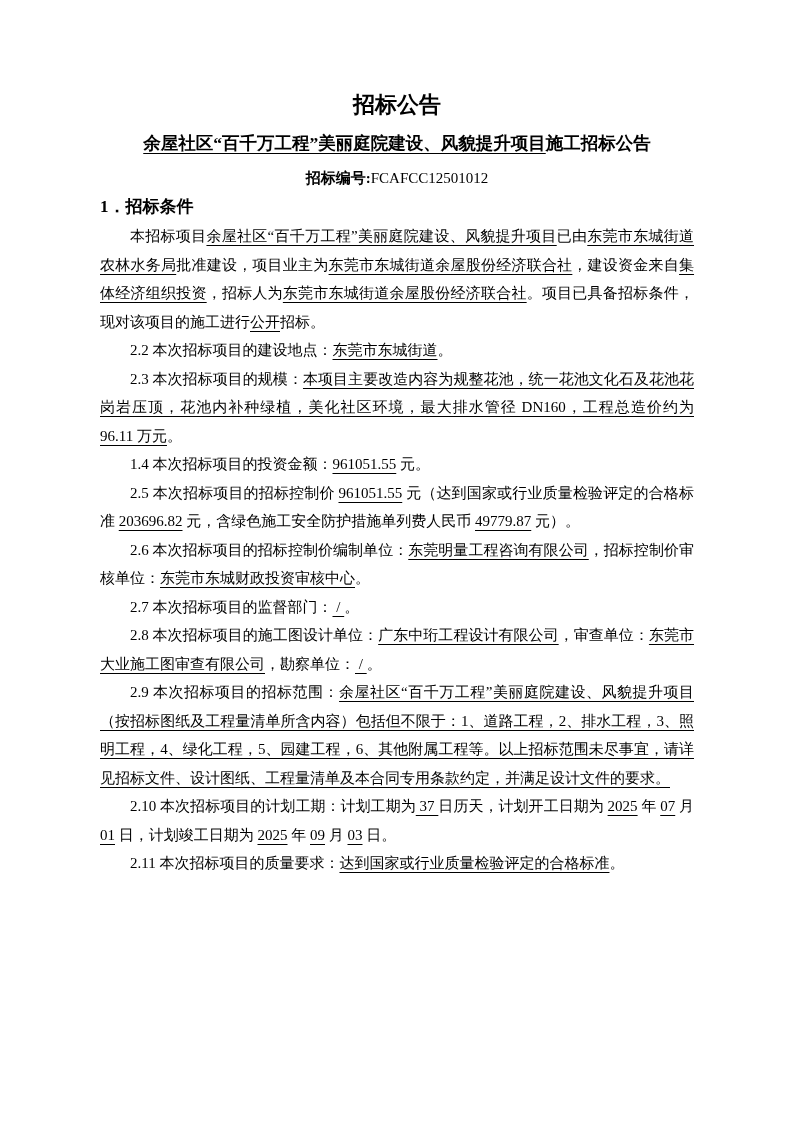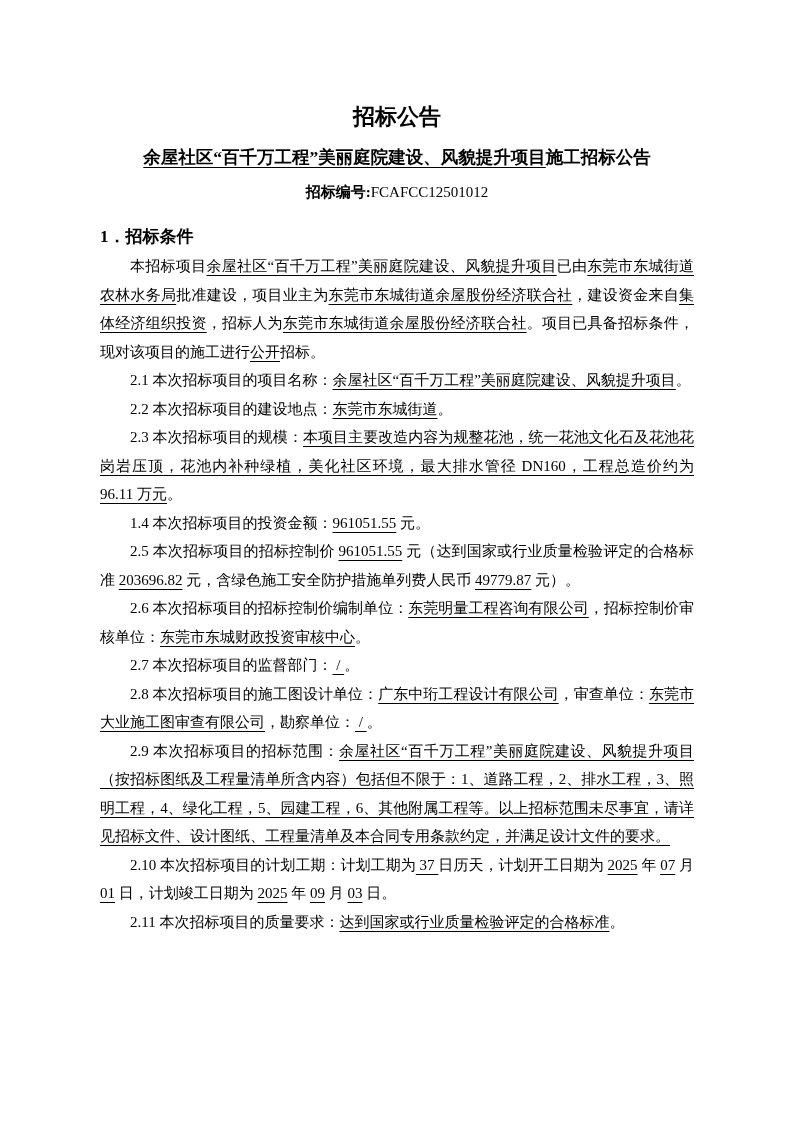--- a/index.html
+++ b/index.html
@@ -14,21 +14,21 @@
     font-family: "Liberation Serif", "DejaVu Serif", serif;
   }
   .page {
     box-sizing: border-box;
     width: 794px;
     height: 1123px;
     padding: 90px 100px 0 100px;
     overflow: hidden;
   }
   .doc-title {
-    margin: 12px;
+    margin: 0;
     font-size: 22px;
     line-height: 30px;
     font-weight: bold;
     text-align: center;
   }
   .doc-subtitle {
     margin: 10px 0 0 0;
     font-size: 17.5px;
     line-height: 27px;
     font-weight: bold;
@@ -41,21 +41,21 @@
     text-align: center;
   }
   .bidno b { font-weight: bold; }
   .salutation {
     margin: 12px 0 0 0;
     font-size: 15px;
     line-height: 22px;
     text-align: left;
   }
   .sec-heading {
-    margin: 21px 0 2px 0;
+    margin: 5px 0 2px 0;
     font-size: 17px;
     line-height: 26px;
     font-weight: bold;
     text-align: left;
   }
   .para {
     margin: 0;
     font-size: 15px;
     line-height: 28.5px;
     text-align: justify;
@@ -81,21 +81,20 @@
 
   <section>
     <h3 class="sec-heading">1．招标条件</h3>
     <div>
         <p class="para"><span>本招标项目</span><span class="u">余屋社区“百千万工程”美丽庭院建设、风貌提升项目</span><span>已由</span><span class="u">东莞市东城街道农林水务局</span><span>批准建设，项目业主为</span><span class="u">东莞市东城街道余屋股份经济联合社</span><span>，建设资金来自</span><span class="u">集体经济组织投资</span><span>，招标人为</span><span class="u">东莞市东城街道余屋股份经济联合社</span><span>。项目已具备招标条件，现对该项目的施工进行</span><span class="u">公开</span><span>招标。</span></p>
       </div>
   </section>
 
   <section>
     <div>
-        <p class="para"><span>2.1 本次招标项目的项目名称：</span><span class="u">余屋社区“百千万工程”美丽庭院建设、风貌提升项目</span><span>。</span></p>
         <p class="para"><span>2.2 本次招标项目的建设地点：</span><span class="u">东莞市东城街道</span><span>。</span></p>
         <p class="para"><span>2.3 本次招标项目的规模：</span><span class="u">本项目主要改造内容为规整花池，统一花池文化石及花池花岗岩压顶，花池内补种绿植，美化社区环境，最大排水管径 DN160，工程总造价约为 96.11 万元</span><span>。</span></p>
         <p class="para"><span>1.4 本次招标项目的投资金额：</span><span class="u">961051.55</span><span> 元。</span></p>
         <p class="para"><span>2.5 本次招标项目的招标控制价 </span><span class="u">961051.55</span><span> 元（达到国家或行业质量检验评定的合格标准 </span><span class="u">203696.82</span><span> 元，含绿色施工安全防护措施单列费人民币 </span><span class="u">49779.87</span><span> 元）。</span></p>
         <p class="para"><span>2.6 本次招标项目的招标控制价编制单位：</span><span class="u">东莞明量工程咨询有限公司</span><span>，招标控制价审核单位：</span><span class="u">东莞市东城财政投资审核中心</span><span>。</span></p>
         <p class="para"><span>2.7 本次招标项目的监督部门：</span><span class="u"> / </span><span>。</span></p>
         <p class="para"><span>2.8 本次招标项目的施工图设计单位：</span><span class="u">广东中珩工程设计有限公司</span><span>，审查单位：</span><span class="u">东莞市大业施工图审查有限公司</span><span>，勘察单位：</span><span class="u"> / </span><span>。</span></p>
         <p class="para"><span>2.9 本次招标项目的招标范围：</span><span class="u">余屋社区“百千万工程”美丽庭院建设、风貌提升项目（按招标图纸及工程量清单所含内容）包括但不限于：1、道路工程，2、排水工程，3、照明工程，4、绿化工程，5、园建工程，6、其他附属工程等。以上招标范围未尽事宜，请详见招标文件、设计图纸、工程量清单及本合同专用条款约定，并满足设计文件的要求。</span></p>
         <p class="para"><span>2.10 本次招标项目的计划工期：计划工期为</span><span class="u"> 37 </span><span>日历天，计划开工日期为 </span><span class="u">2025</span><span> 年 </span><span class="u">07</span><span> 月 </span><span class="u">01</span><span> 日，计划竣工日期为 </span><span class="u">2025</span><span> 年 </span><span class="u">09</span><span> 月 </span><span class="u">03</span><span> 日。</span></p>
         <p class="para"><span>2.11 本次招标项目的质量要求：</span><span class="u">达到国家或行业质量检验评定的合格标准</span><span>。</span></p>

